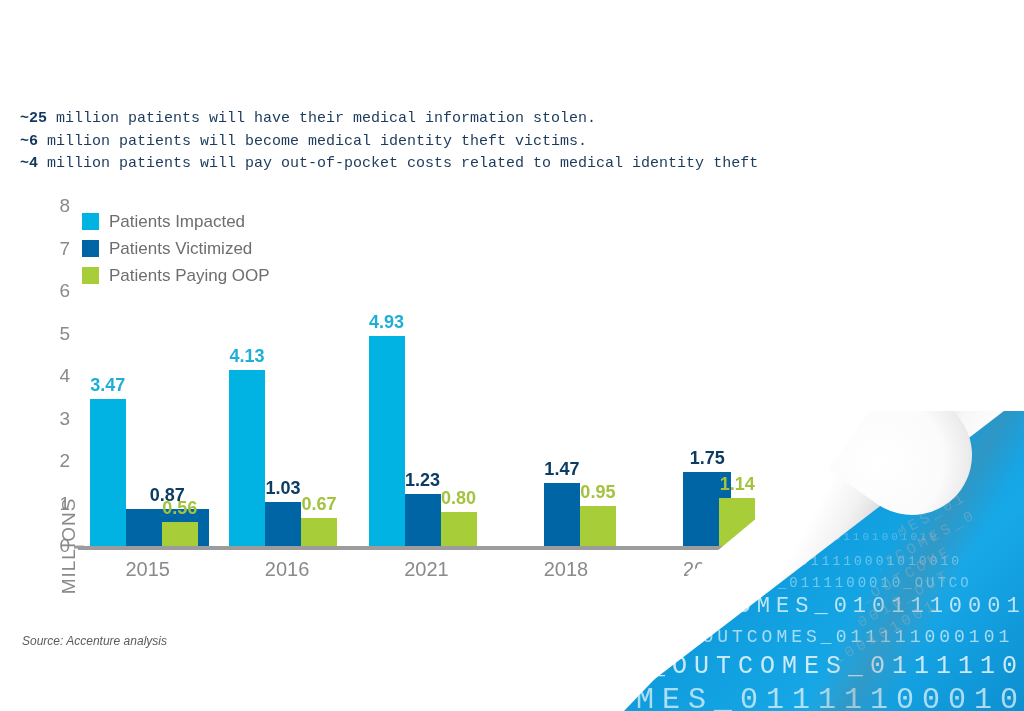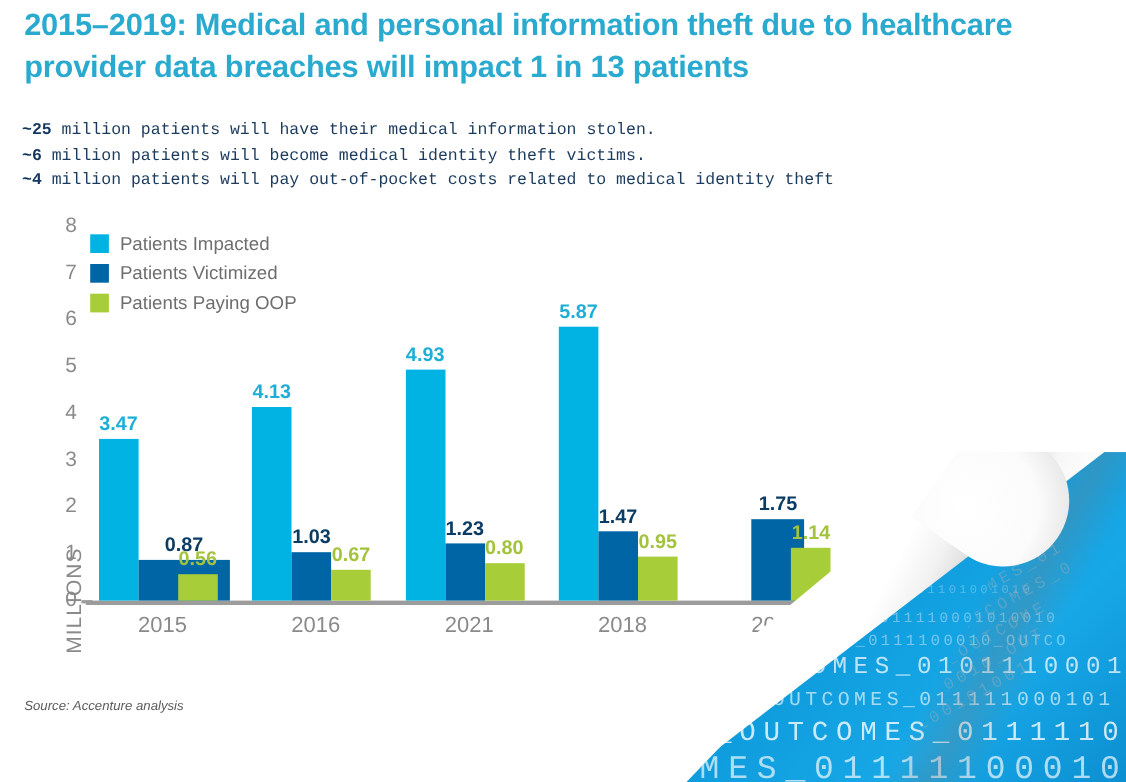--- a/index.html
+++ b/index.html
@@ -273,21 +273,20 @@
     background: radial-gradient(circle at 30% 70%, #ffffff 0%, #fbfbfb 55%, #e8e8e8 80%, #d9d9d9 100%);
     border-radius: 50% 50% 50% 0%;
     transform: rotate(35deg);
   }
 </style>
 </head>
 <body>
 
 <div id="page">
 
-  <div class="title">2015–2019: Medical and personal information theft due to healthcare provider data breaches will impact 1 in 13 patients</div>
 
   <div class="bullets">
     <div class="line">
       <span class="amt">~25</span><span class="rest"> million patients will have their medical information stolen.</span>
     </div>
     <div class="line">
       <span class="amt">~6</span><span class="rest"> million patients will become medical identity theft victims.</span>
     </div>
     <div class="line">
       <span class="amt">~4</span><span class="rest"> million patients will pay out-of-pocket costs related to medical identity theft</span>
@@ -339,23 +338,20 @@
           </div>
           <div class="bar s1" style="left: 36px; width: 36px; height: 52.275px;">
             <span class="val">1.23</span>
           </div>
           <div class="bar s2" style="left: 72px; width: 36px; height: 34px;">
             <span class="val">0.80</span>
           </div>
         </div>
         <div class="xtick" style="left: 348.5px;">2021</div>
         <div class="group" style="left: 429.9px; width: 108px;">
-          <div class="bar s0" style="left: 0px; width: 36px; height: 249.475px;">
-            <span class="val">5.87</span>
-          </div>
           <div class="bar s1" style="left: 36px; width: 36px; height: 63px;">
             <span class="val">1.47</span>
           </div>
           <div class="bar s2" style="left: 72px; width: 36px; height: 40.375px;">
             <span class="val">0.95</span>
           </div>
         </div>
         <div class="xtick" style="left: 487.9px;">2018</div>
         <div class="group" style="left: 569.3px; width: 108px;">
           <div class="bar s1" style="left: 36px; width: 36px; height: 74.375px; padding-left: 12px;">

